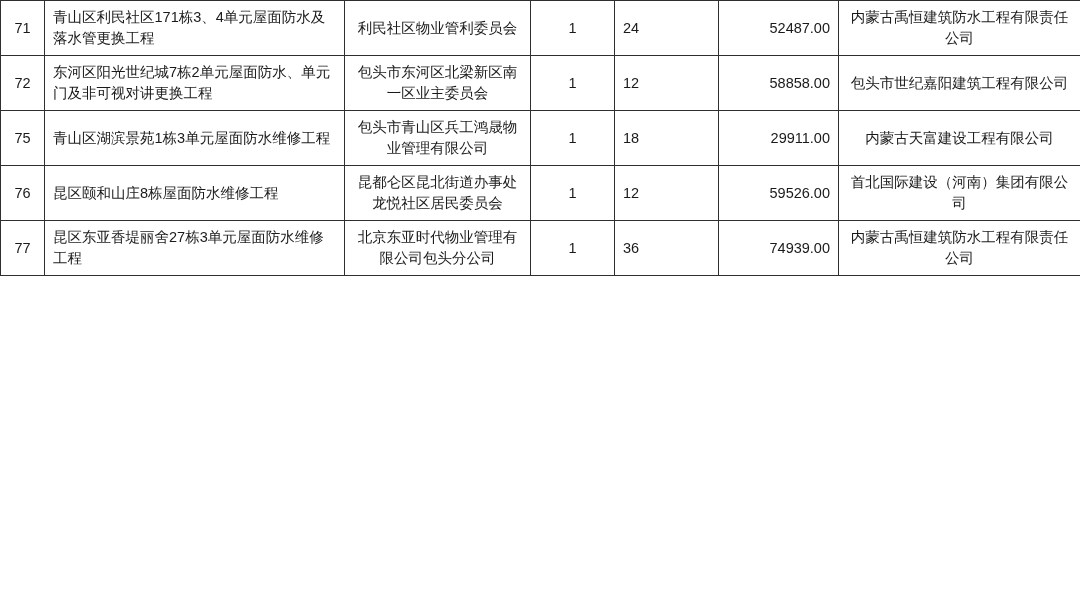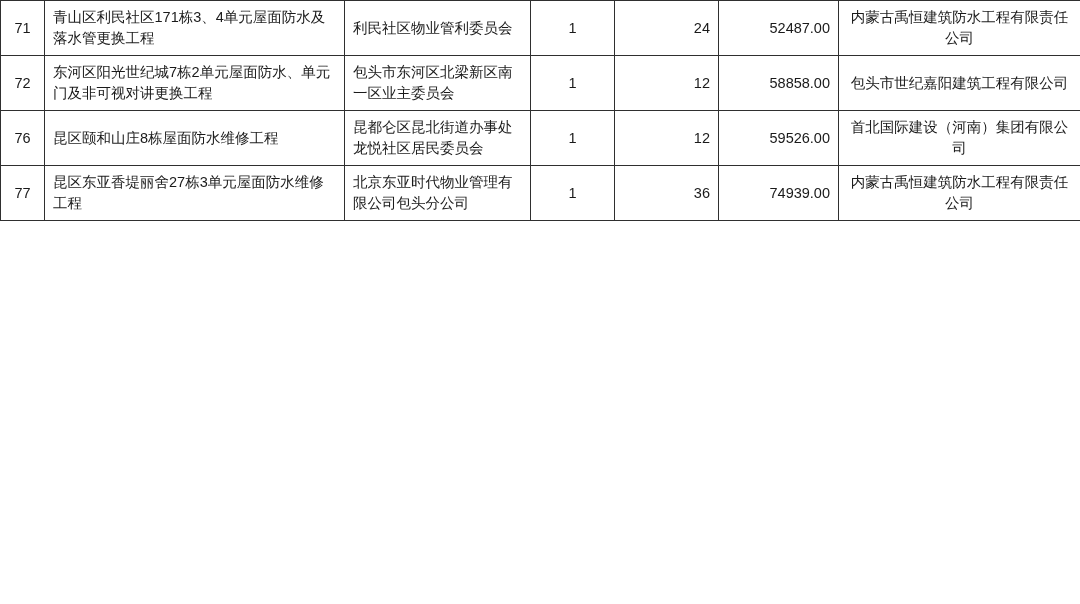--- a/index.html
+++ b/index.html
@@ -39,23 +39,23 @@
   col.c-no    { width: 44px; }
   col.c-proj  { width: 300px; }
   col.c-unit  { width: 186px; }
   col.c-a     { width: 84px; }
   col.c-b     { width: 104px; }
   col.c-amt   { width: 120px; }
   col.c-comp  { width: 242px; }
 
   td.no    { text-align: center; }
   td.proj  { text-align: left; }
-  td.unit  { text-align: left; margin-top: 15px; }
+  td.unit  { text-align: center; margin-top: 15px; }
   td.a     { text-align: center; }
-  td.b     { text-align: right; }
+  td.b     { text-align: left; }
   td.amt   { text-align: right; padding-right: 10px; margin-left: 8px; }
   td.comp  { text-align: center; }
 
   
   tr.row td { height: 36px; }
 </style>
 </head>
 <body>
 
 <div class="sheet">
@@ -82,20 +82,29 @@
         <tr class="row">
           <td class="no">72</td>
           <td class="proj">东河区阳光世纪城7栋2单元屋面防水、单元门及非可视对讲更换工程</td>
           <td class="unit">包头市东河区北梁新区南一区业主委员会</td>
           <td class="a">1</td>
           <td class="b">12</td>
           <td class="amt">58858.00</td>
           <td class="comp">包头市世纪嘉阳建筑工程有限公司</td>
         </tr>
         <tr class="row">
+          <td class="no">75</td>
+          <td class="proj">青山区湖滨景苑1栋3单元屋面防水维修工程</td>
+          <td class="unit">包头市青山区兵工鸿晟物业管理有限公司</td>
+          <td class="a">1</td>
+          <td class="b">18</td>
+          <td class="amt">29911.00</td>
+          <td class="comp">内蒙古天富建设工程有限公司</td>
+        </tr>
+        <tr class="row">
           <td class="no">76</td>
           <td class="proj">昆区颐和山庄8栋屋面防水维修工程</td>
           <td class="unit">昆都仑区昆北街道办事处龙悦社区居民委员会</td>
           <td class="a">1</td>
           <td class="b">12</td>
           <td class="amt">59526.00</td>
           <td class="comp">首北国际建设（河南）集团有限公司</td>
         </tr>
         <tr class="row">
           <td class="no">77</td>

